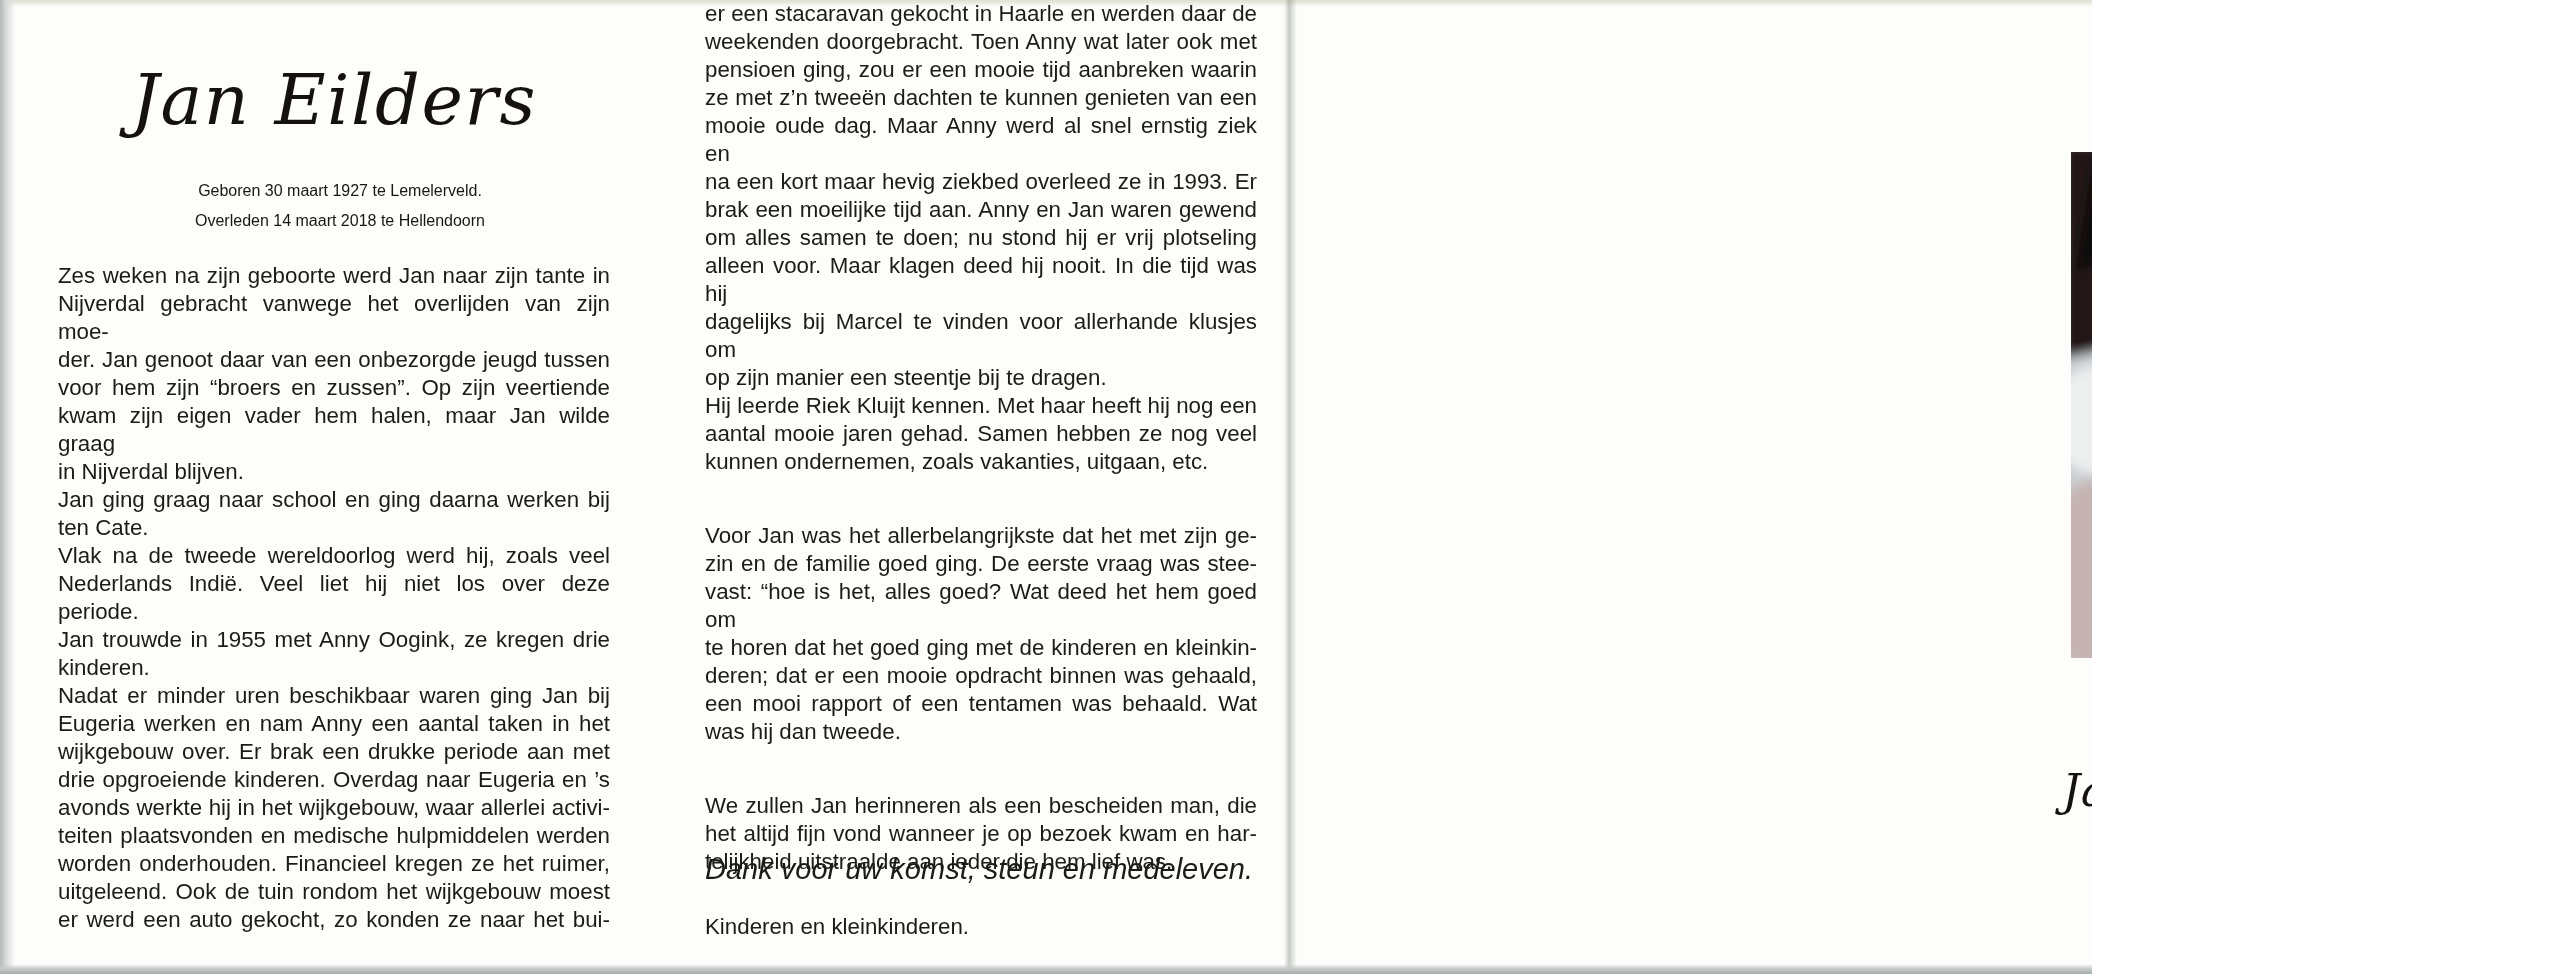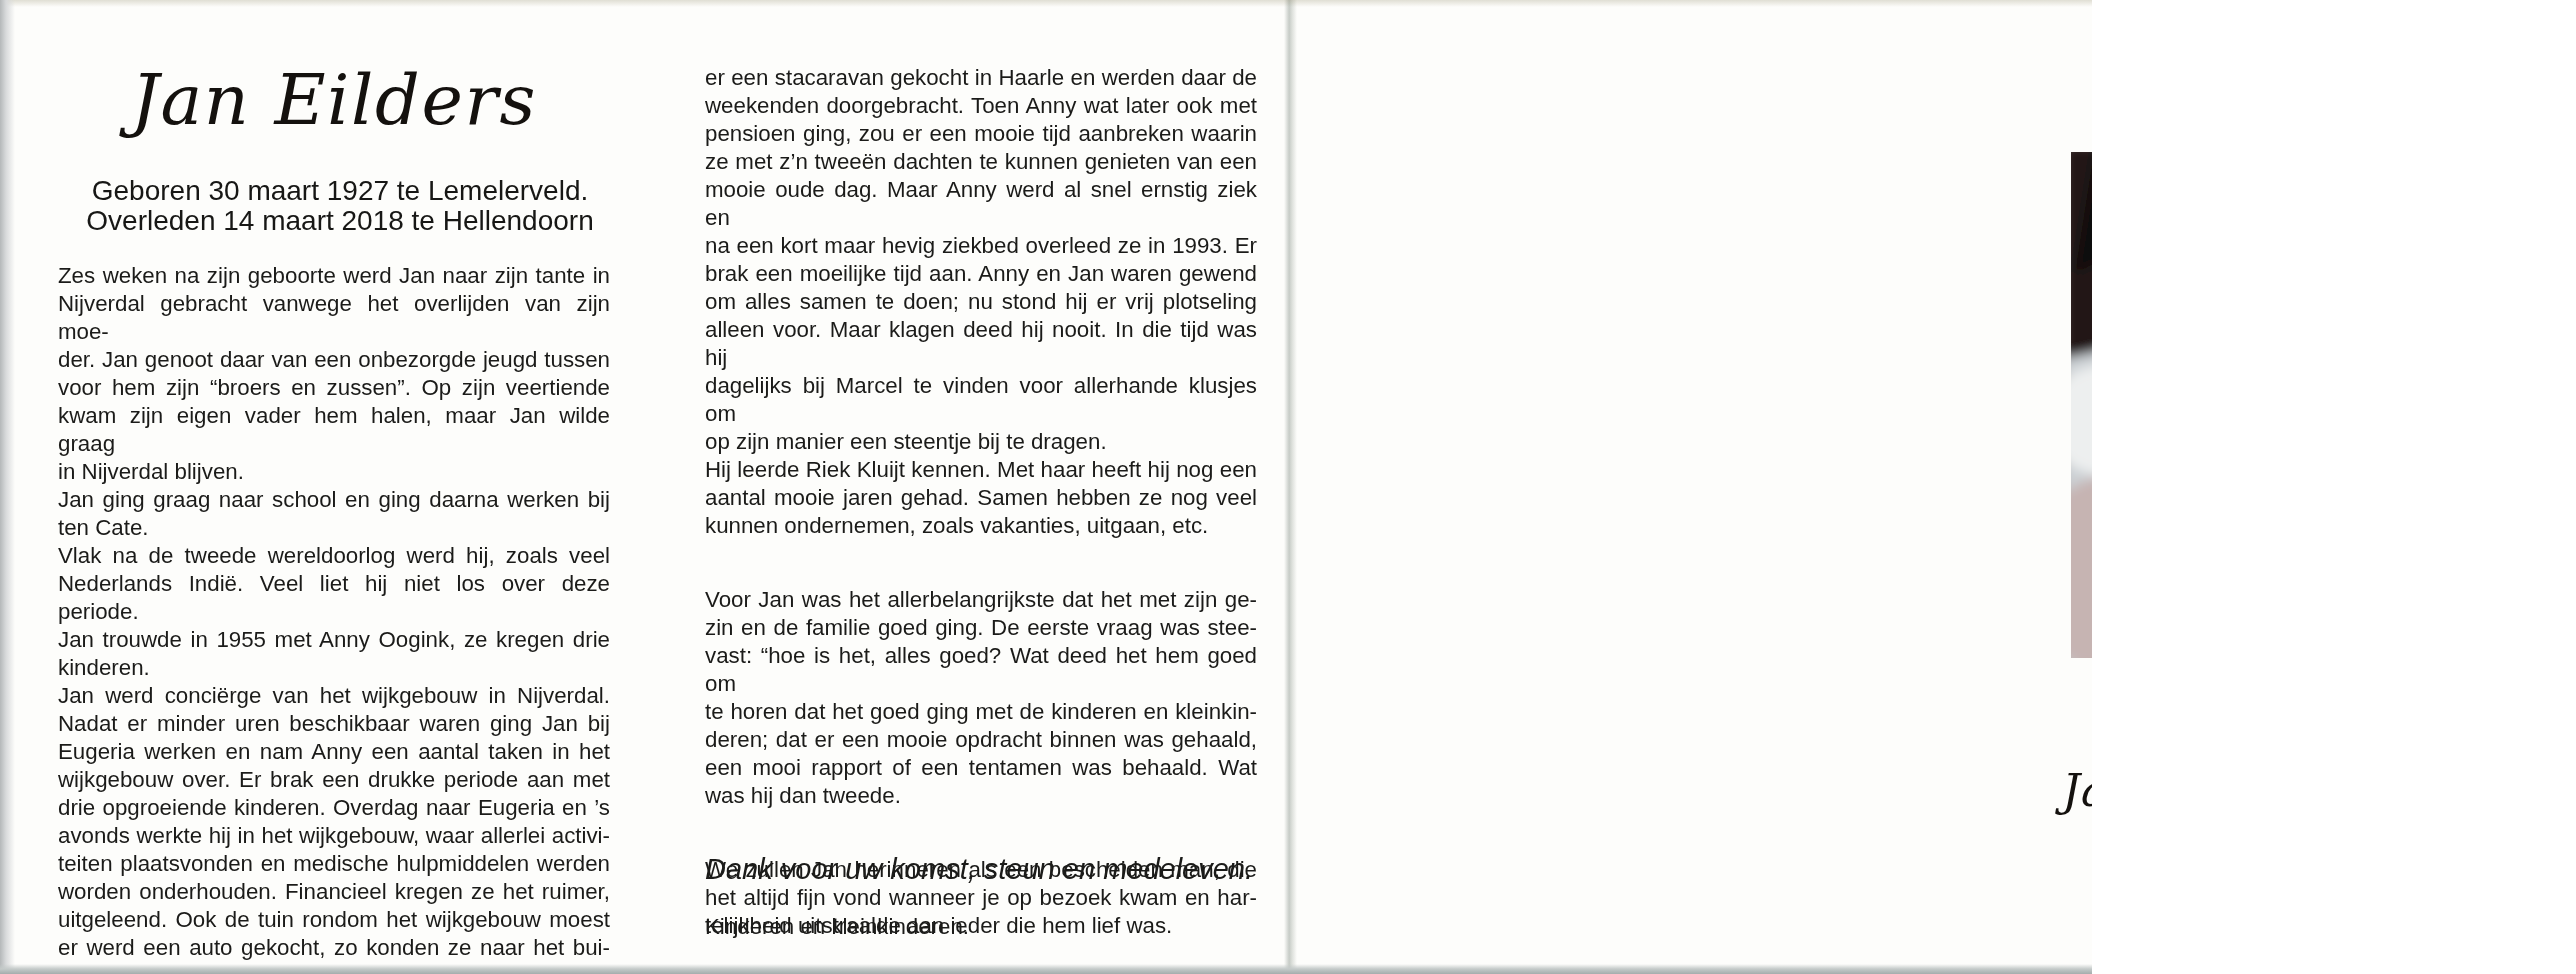--- a/index.html
+++ b/index.html
@@ -28,24 +28,24 @@
   .col2{left:705px;}
   .script{
     font-family:"DejaVu Serif","Liberation Serif",serif;
     font-style:italic;color:#14110e;
   }
   .card-title{
     position:absolute;top:57px;left:0;right:0;text-align:center;
     font-size:70px;line-height:1.25;letter-spacing:1.6px;white-space:nowrap;
   }
   .dates{position:absolute;top:176px;left:12px;right:0;text-align:center;
-    font-size:28px;line-height:30px;color:#171715;}
+    font-size:16px;line-height:30px;color:#171715;}
   .body-text{font-size:22.3px;line-height:28px;color:#1b1b19;}
   .col1 .body-text{padding-top:262px;}
-  .col2 .body-text{padding-top:64px;}
+  .col2 .body-text{}
   .tline{width:100%;}
   .jline{text-align:justify;text-align-last:justify;}
   .lline{text-align:left;}
   .para{margin:0;}
   .para.gap{margin-top:46px;}
   .closing-italic{position:absolute;top:855px;left:0;font-style:italic;
     font-size:29px;line-height:28px;color:#1b1b19;}
   .closing-signoff{position:absolute;top:913px;left:0;
     font-size:22.3px;line-height:28px;color:#1b1b19;}
   
@@ -83,21 +83,20 @@
             <div class="tline jline">Jan ging graag naar school en ging daarna werken bij</div>
             <div class="tline lline">ten Cate.</div>
           </div>
           <div class="para">
             <div class="tline jline">Vlak na de tweede wereldoorlog werd hij, zoals veel</div>
             <div class="tline jline">Nederlands Indië. Veel liet hij niet los over deze periode.</div>
             <div class="tline jline">Jan trouwde in 1955 met Anny Oogink, ze kregen drie</div>
             <div class="tline lline">kinderen.</div>
           </div>
           <div class="para">
-            <div class="tline jline">Jan werd conciërge van het wijkgebouw in Nijverdal.</div>
             <div class="tline jline">Nadat er minder uren beschikbaar waren ging Jan bij</div>
             <div class="tline jline">Eugeria werken en nam Anny een aantal taken in het</div>
             <div class="tline jline">wijkgebouw over. Er brak een drukke periode aan met</div>
             <div class="tline jline">drie opgroeiende kinderen. Overdag naar Eugeria en ’s</div>
             <div class="tline jline">avonds werkte hij in het wijkgebouw, waar allerlei activi-</div>
             <div class="tline jline">teiten plaatsvonden en medische hulpmiddelen werden</div>
             <div class="tline jline">worden onderhouden. Financieel kregen ze het ruimer,</div>
             <div class="tline jline">uitgeleend. Ook de tuin rondom het wijkgebouw moest</div>
             <div class="tline jline">er werd een auto gekocht, zo konden ze naar het bui-</div>
           </div>

